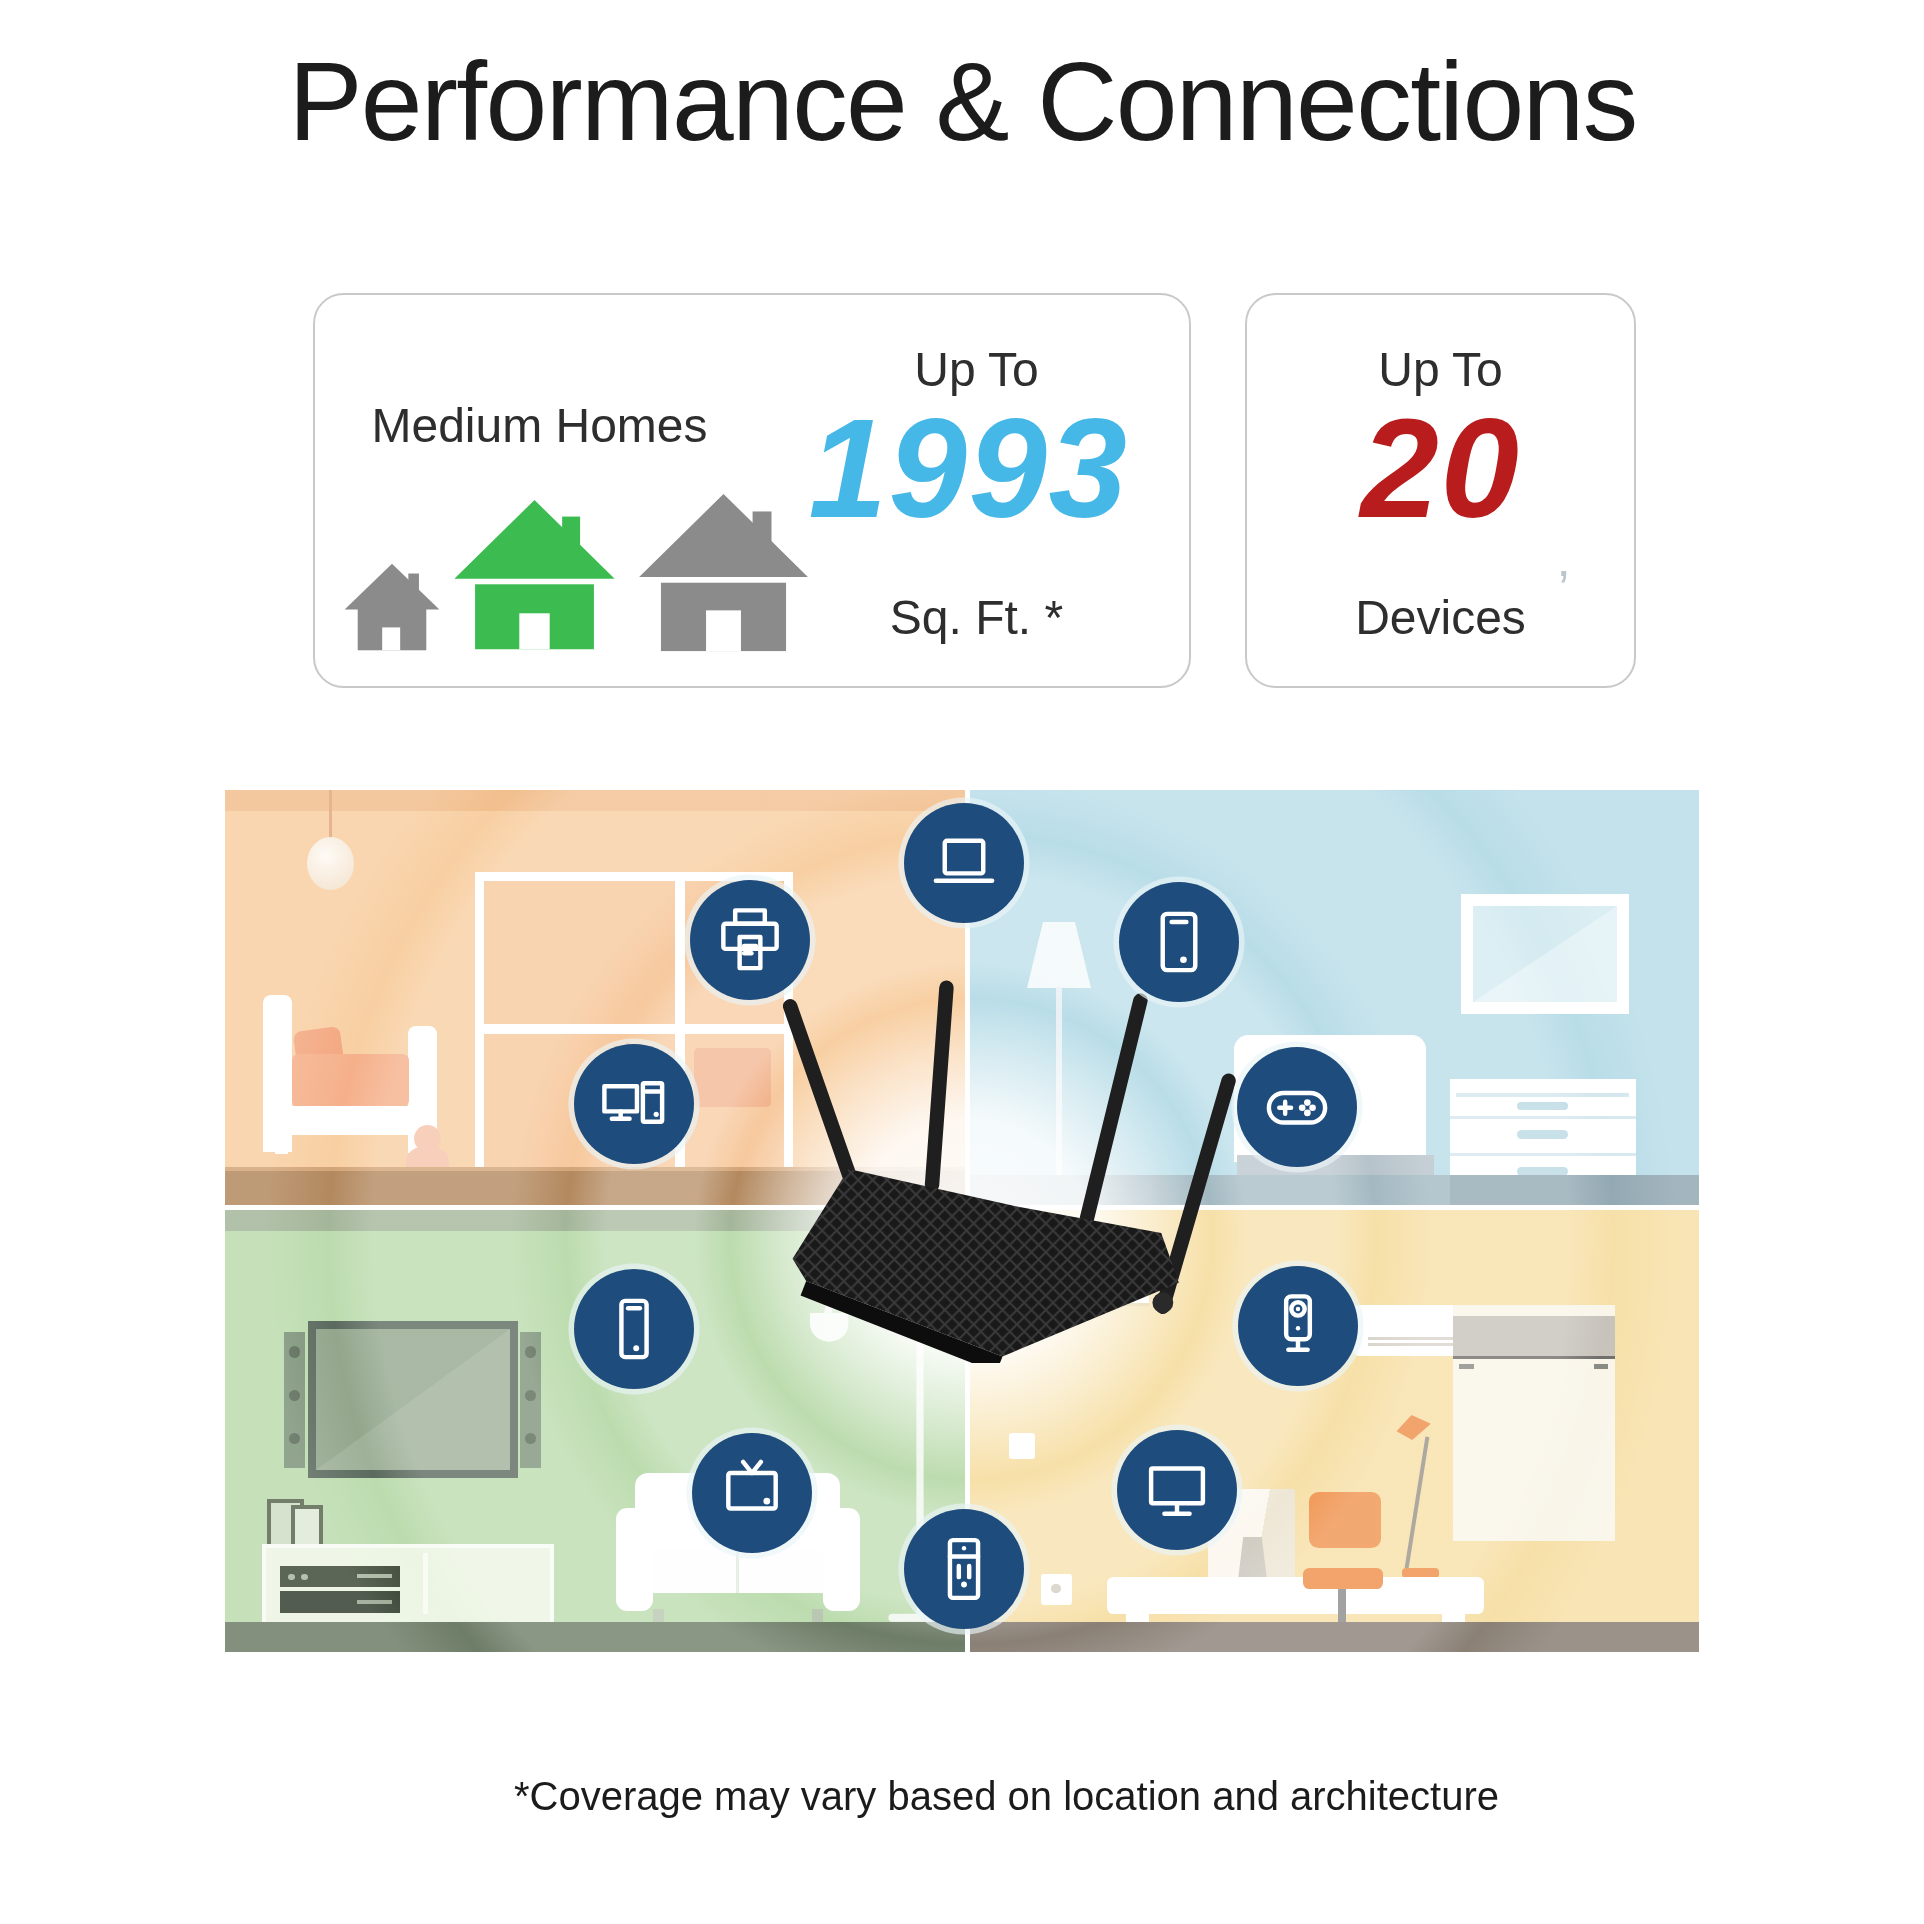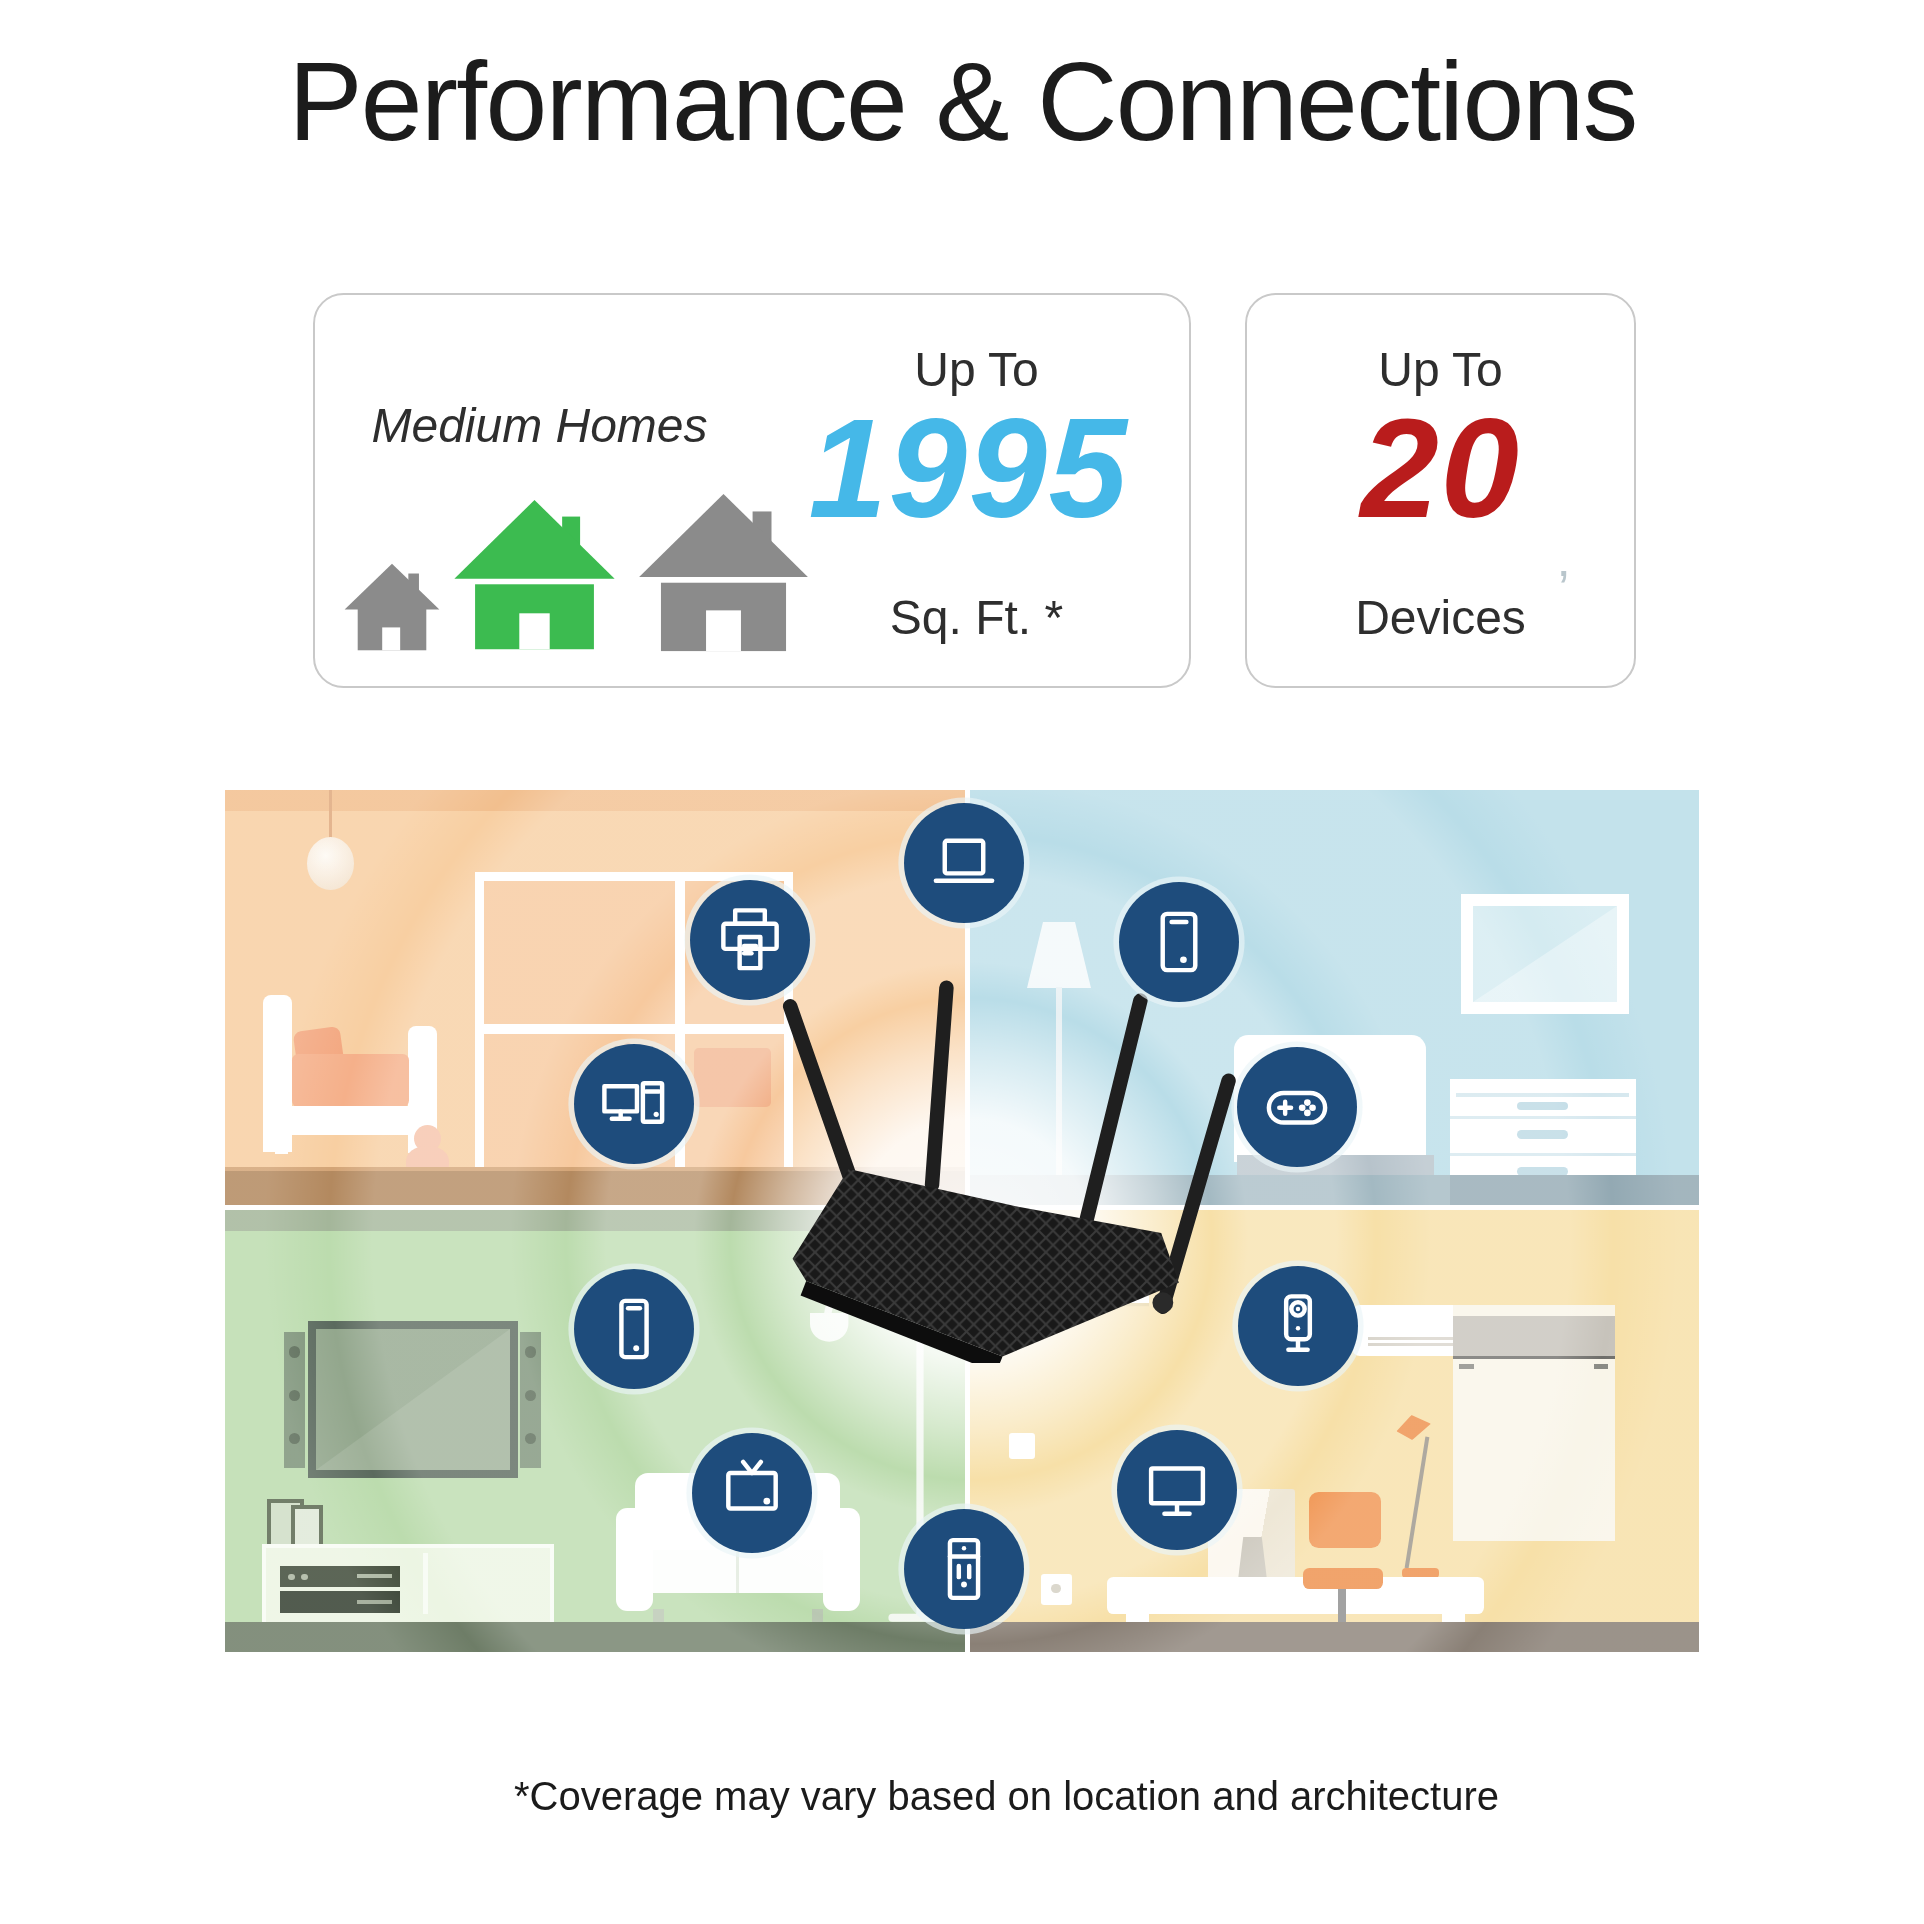--- a/index.html
+++ b/index.html
@@ -26,21 +26,21 @@
       rgba(255,255,255,.15) 706px, rgba(255,255,255,.15) 874px, rgba(255,255,255,0) 914px);}
 </style>
 </head>
 <body>
 
 <div class="page">
 
   <div class="abs ctr title" style="left:0;top:38px;width:1925px;">Performance &amp; Connections</div>
 
   <div class="card" style="left:313px;top:293px;width:874px;height:391px;">
-    <div class="abs ctr lbl" style="left:0;top:103px;width:449px;font-style:italic;">Medium Homes</div>
+    <div class="abs ctr lbl" style="left:0;top:103px;width:449px;">Medium Homes</div>
 
     <div class="abs" style="left:24px;top:144px;width:513px;height:215px;">
       <svg class="abs" style="left:4px;bottom:1.6px;width:98px;height:90px;" viewBox="0 0 120 110">
         <g fill="#8b8b8b">
           <rect x="80" y="14" width="13" height="30"></rect>
           <polygon points="60,2 2,58 118,58"></polygon>
           <rect x="18" y="54" width="84" height="54"></rect>
         </g>
         <rect x="48" y="80" width="22" height="28" fill="#ffffff"></rect>
       </svg>
@@ -56,21 +56,21 @@
         <g fill="#8b8b8b">
           <rect x="80" y="12" width="13" height="30"></rect>
           <polygon points="60,0 2,57 118,57"></polygon>
           <rect x="17" y="61" width="86" height="47"></rect>
         </g>
         <rect x="48" y="80" width="24" height="28" fill="#ffffff"></rect>
       </svg>
     </div>
 
     <div class="abs ctr lbl" style="left:449px;top:47px;width:425px;">Up To</div>
-    <div class="abs ctr bignum" style="left: 433px; top: 103px; width: 441px; color: rgb(69, 184, 232);">1995</div>
+    <div class="abs ctr bignum" style="left: 433px; top: 103px; width: 441px; color: rgb(69, 184, 232);">1993</div>
     <div class="abs ctr lbl" style="left:449px;top:295px;width:425px;">Sq. Ft. *</div>
   </div>
 
   <div class="card" style="left:1245px;top:293px;width:387px;height:391px;">
     <div class="abs ctr lbl" style="left:0;top:47px;width:387px;">Up To</div>
     <div class="abs ctr bignum" style="left: 0px; top: 103px; width: 387px; color: #b91c1c;">20</div>
     <div class="abs" style="left:311px;top:265px;font-size:51px;color:#b9c6cc;">’</div>
     <div class="abs ctr lbl" style="left:0;top:295px;width:387px;">Devices</div>
   </div>
 

